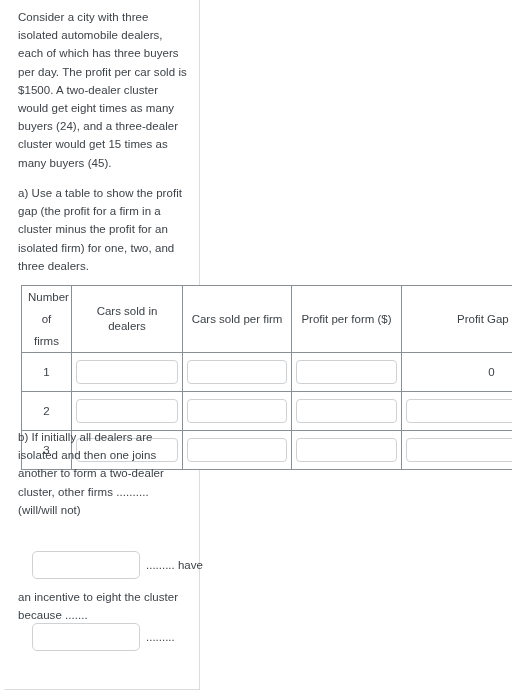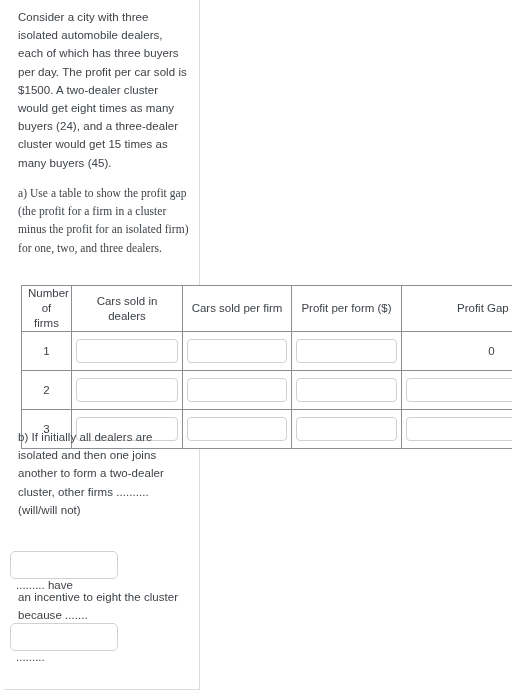--- a/index.html
+++ b/index.html
@@ -47,21 +47,21 @@
     position: absolute;
     width: 172px;
     left: 18px;
     font-size: 11.5px;
     line-height: 18.2px;
     color: #3d4247;
     letter-spacing: 0.05px;
   }
 
   #para-intro { top: 8px; }
-  #para-a     { top: 184px; font-family: Liberation Serif, serif; }
+  #para-a     { top: 184px; }
   #para-b1    { top: 428px; }
   #para-b2    { top: 588px; }
 
   
   .tbl-wrap {
     position: absolute;
     left: 21px;
     top: 285px;
     width: 560px;
   }
@@ -80,21 +80,21 @@
     background: #ffffff;
   }
   table.profit-table th {
     font-weight: normal;
     text-align: center;
     height: 36px;
     line-height: 15px;
     padding: 0 6px;
   }
   table.profit-table th.th-num {
-    line-height: 15px;
+    line-height: 22px;
   }
   table.profit-table td.cell-num {
     text-align: center;
     height: 38px;
     font-size: 11.5px;
   }
   table.profit-table td.cell-input {
     height: 38px;
     padding: 0 4px;
   }
@@ -120,23 +120,23 @@
     outline: none;
     font-family: "Liberation Sans", sans-serif;
     font-size: 11.5px;
     color: #3d4247;
     padding: 0 5px;
   }
 
   
   .answer-row {
     position: absolute;
-    left: 10px;
+    left: 32px;
     display: flex;
-    flex-direction: column;
+    align-items: center;
   }
   #answer-row-1 { top: 551px; }
   #answer-row-2 { top: 623px; }
 
   .answer-box {
     width: 108px;
     height: 28px;
     box-sizing: border-box;
     border: 1px solid #cfd2d5;
     border-radius: 5px;

